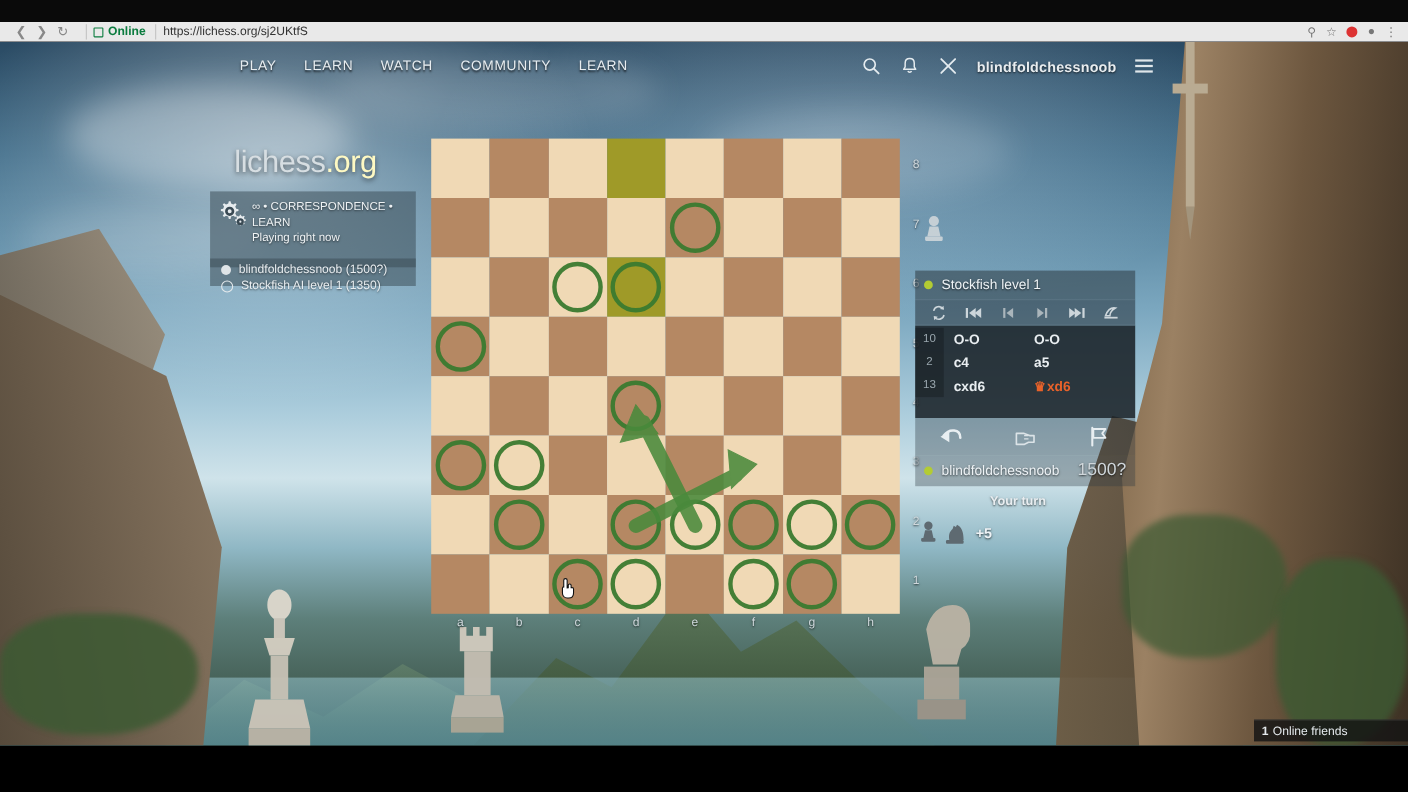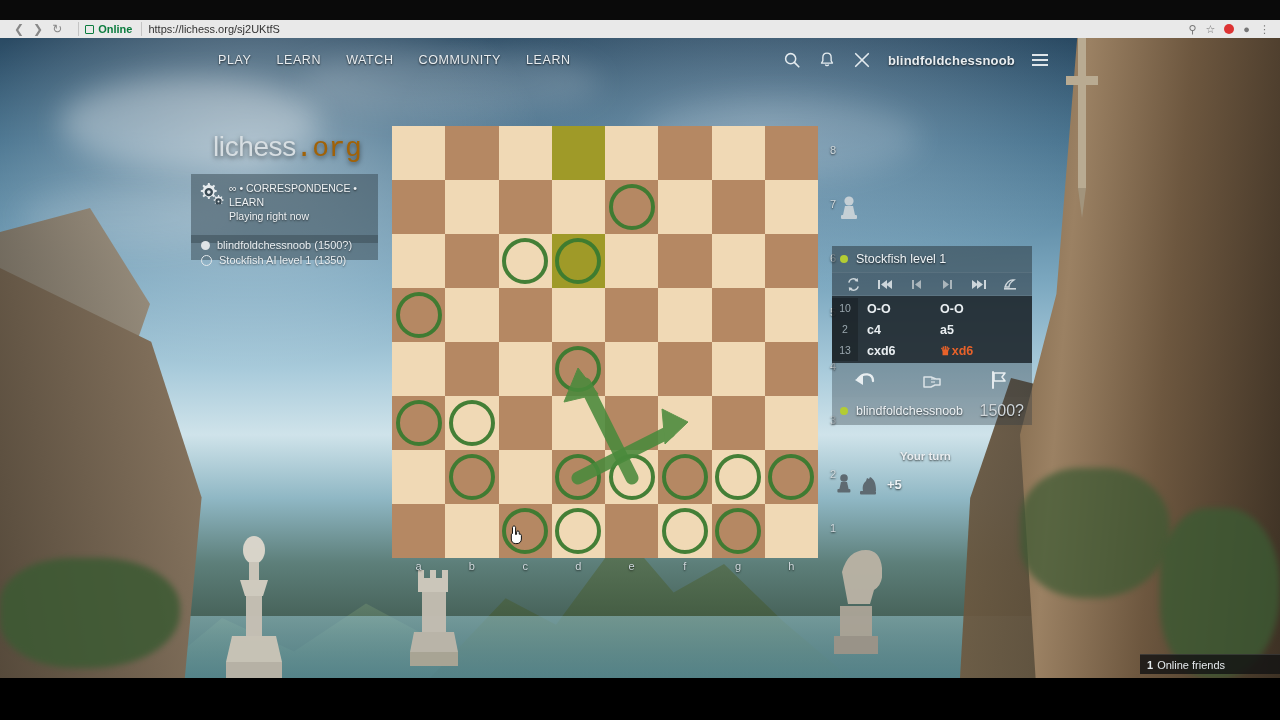--- a/index.html
+++ b/index.html
@@ -108,21 +108,21 @@
   #username-top{font-size:13px;font-weight:bold;letter-spacing:.2px;}
   #hamburger{display:flex;flex-direction:column;gap:3px;}
   #hamburger i{display:block;width:16px;height:2px;background:#dfe6ea;}
 
   
   #wordmark{
     position:absolute;left:213px;top:93px;
     font-size:28px;font-weight:300;letter-spacing:-.4px;
     color:#d7dee2;text-shadow:0 2px 5px rgba(0,0,0,.55);
   }
-  #wordmark .org{color:#a16207;font-family:Liberation Mono, monospace;}
+  #wordmark .org{color:#fef9c3;}
 
   
   #game-info{
     position:absolute;left:191px;top:136px;width:187px;height:69px;
     background:rgba(58,74,84,.52);
     display:flex;padding:7px 8px 0 8px;box-sizing:border-box;
     color:#eef2f4;font-size:10.5px;line-height:14px;
     text-shadow:0 1px 2px rgba(0,0,0,.6);
   }
   #gears{width:30px;flex:0 0 30px;position:relative;margin-top:1px;}
@@ -183,21 +183,21 @@
     display:flex;align-items:center;height:24px;
     background:rgba(38,50,58,.55);
     border-top:1px solid rgba(255,255,255,.08);
     border-bottom:1px solid rgba(255,255,255,.08);
     padding:0 6px;box-sizing:border-box;
   }
   #nav-controls .nb{flex:1;display:flex;justify-content:center;align-items:center;cursor:pointer;}
   #nav-controls .nb svg{display:block;}
   #moves{
     background:rgba(26,34,40,.88);
-    padding:2px 0 2px 0;
+    padding:2px 0 19px 0;
     font-size:12.5px;
   }
   .mv-row{display:flex;align-items:center;height:21px;color:#e9eef1;}
   .mv-num{
     width:26px;flex:0 0 26px;text-align:center;
     font-size:10.5px;color:#9aa7ae;background:rgba(0,0,0,.22);
     line-height:21px;height:21px;
   }
   .mv-w{width:78px;flex:0 0 78px;padding-left:9px;box-sizing:border-box;font-weight:bold;}
   .mv-b{flex:1;padding-left:4px;font-weight:bold;}

